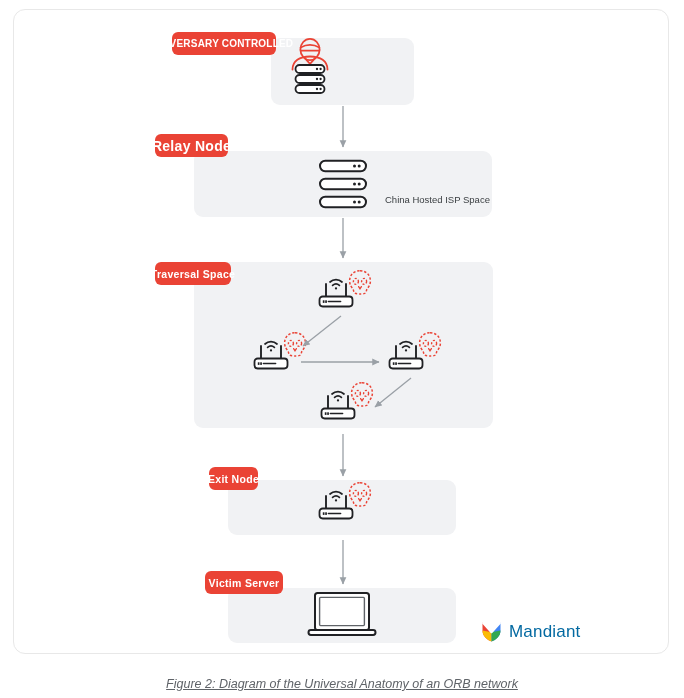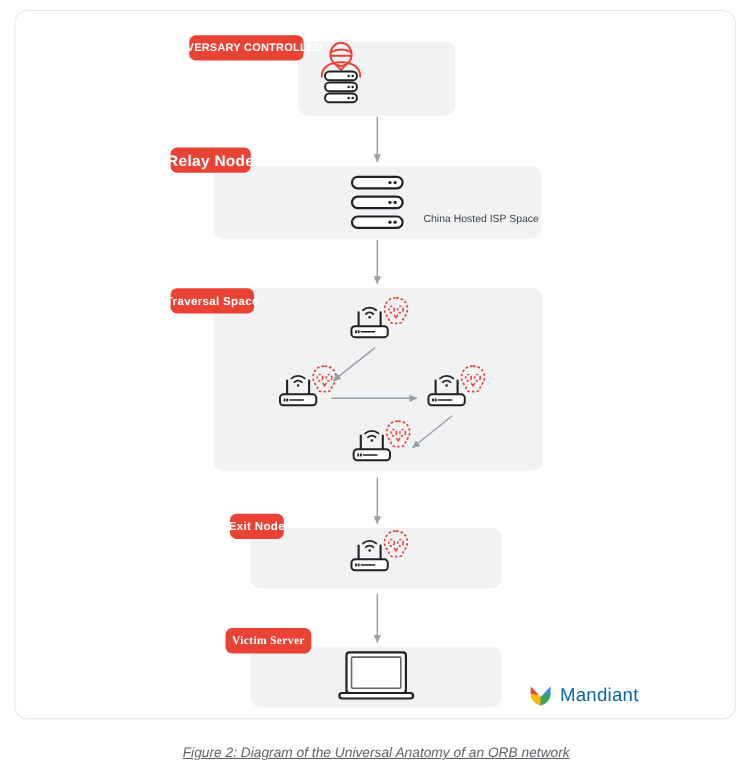--- a/index.html
+++ b/index.html
@@ -45,21 +45,21 @@
     font-weight:bold;
     display:flex;align-items:center;justify-content:center;
     letter-spacing:0.3px;
     box-sizing:border-box;
     white-space:nowrap;
   }
   .badge-adversary{left:172px;top:32px;width:104px;height:23px;font-size:10px;letter-spacing:.2px;}
   .badge-relay    {left:155px;top:134px;width:73px;height:23px;font-size:14px;}
   .badge-traversal{left:155px;top:262px;width:76px;height:23px;font-size:10.5px;}
   .badge-exit     {left:209px;top:467px;width:49px;height:23px;font-size:10.5px;}
-  .badge-victim   {left:205px;top:571px;width:78px;height:23px;font-size:10.5px;font-family:Liberation Serif, serif;}
+  .badge-victim   {left:205px;top:571px;width:78px;height:23px;font-size:10.5px;}
 
   
   .ops-label{
     position:absolute;left:330px;top:45px;width:82px;
     font-size:11.5px;font-weight:bold;color:#1a1a1a;
     line-height:13.5px;text-align:center;
   }
   .isp-label{
     position:absolute;left:385px;top:177px;width:120px;
     font-size:9.5px;color:#3c4043;margin-top:17px;

